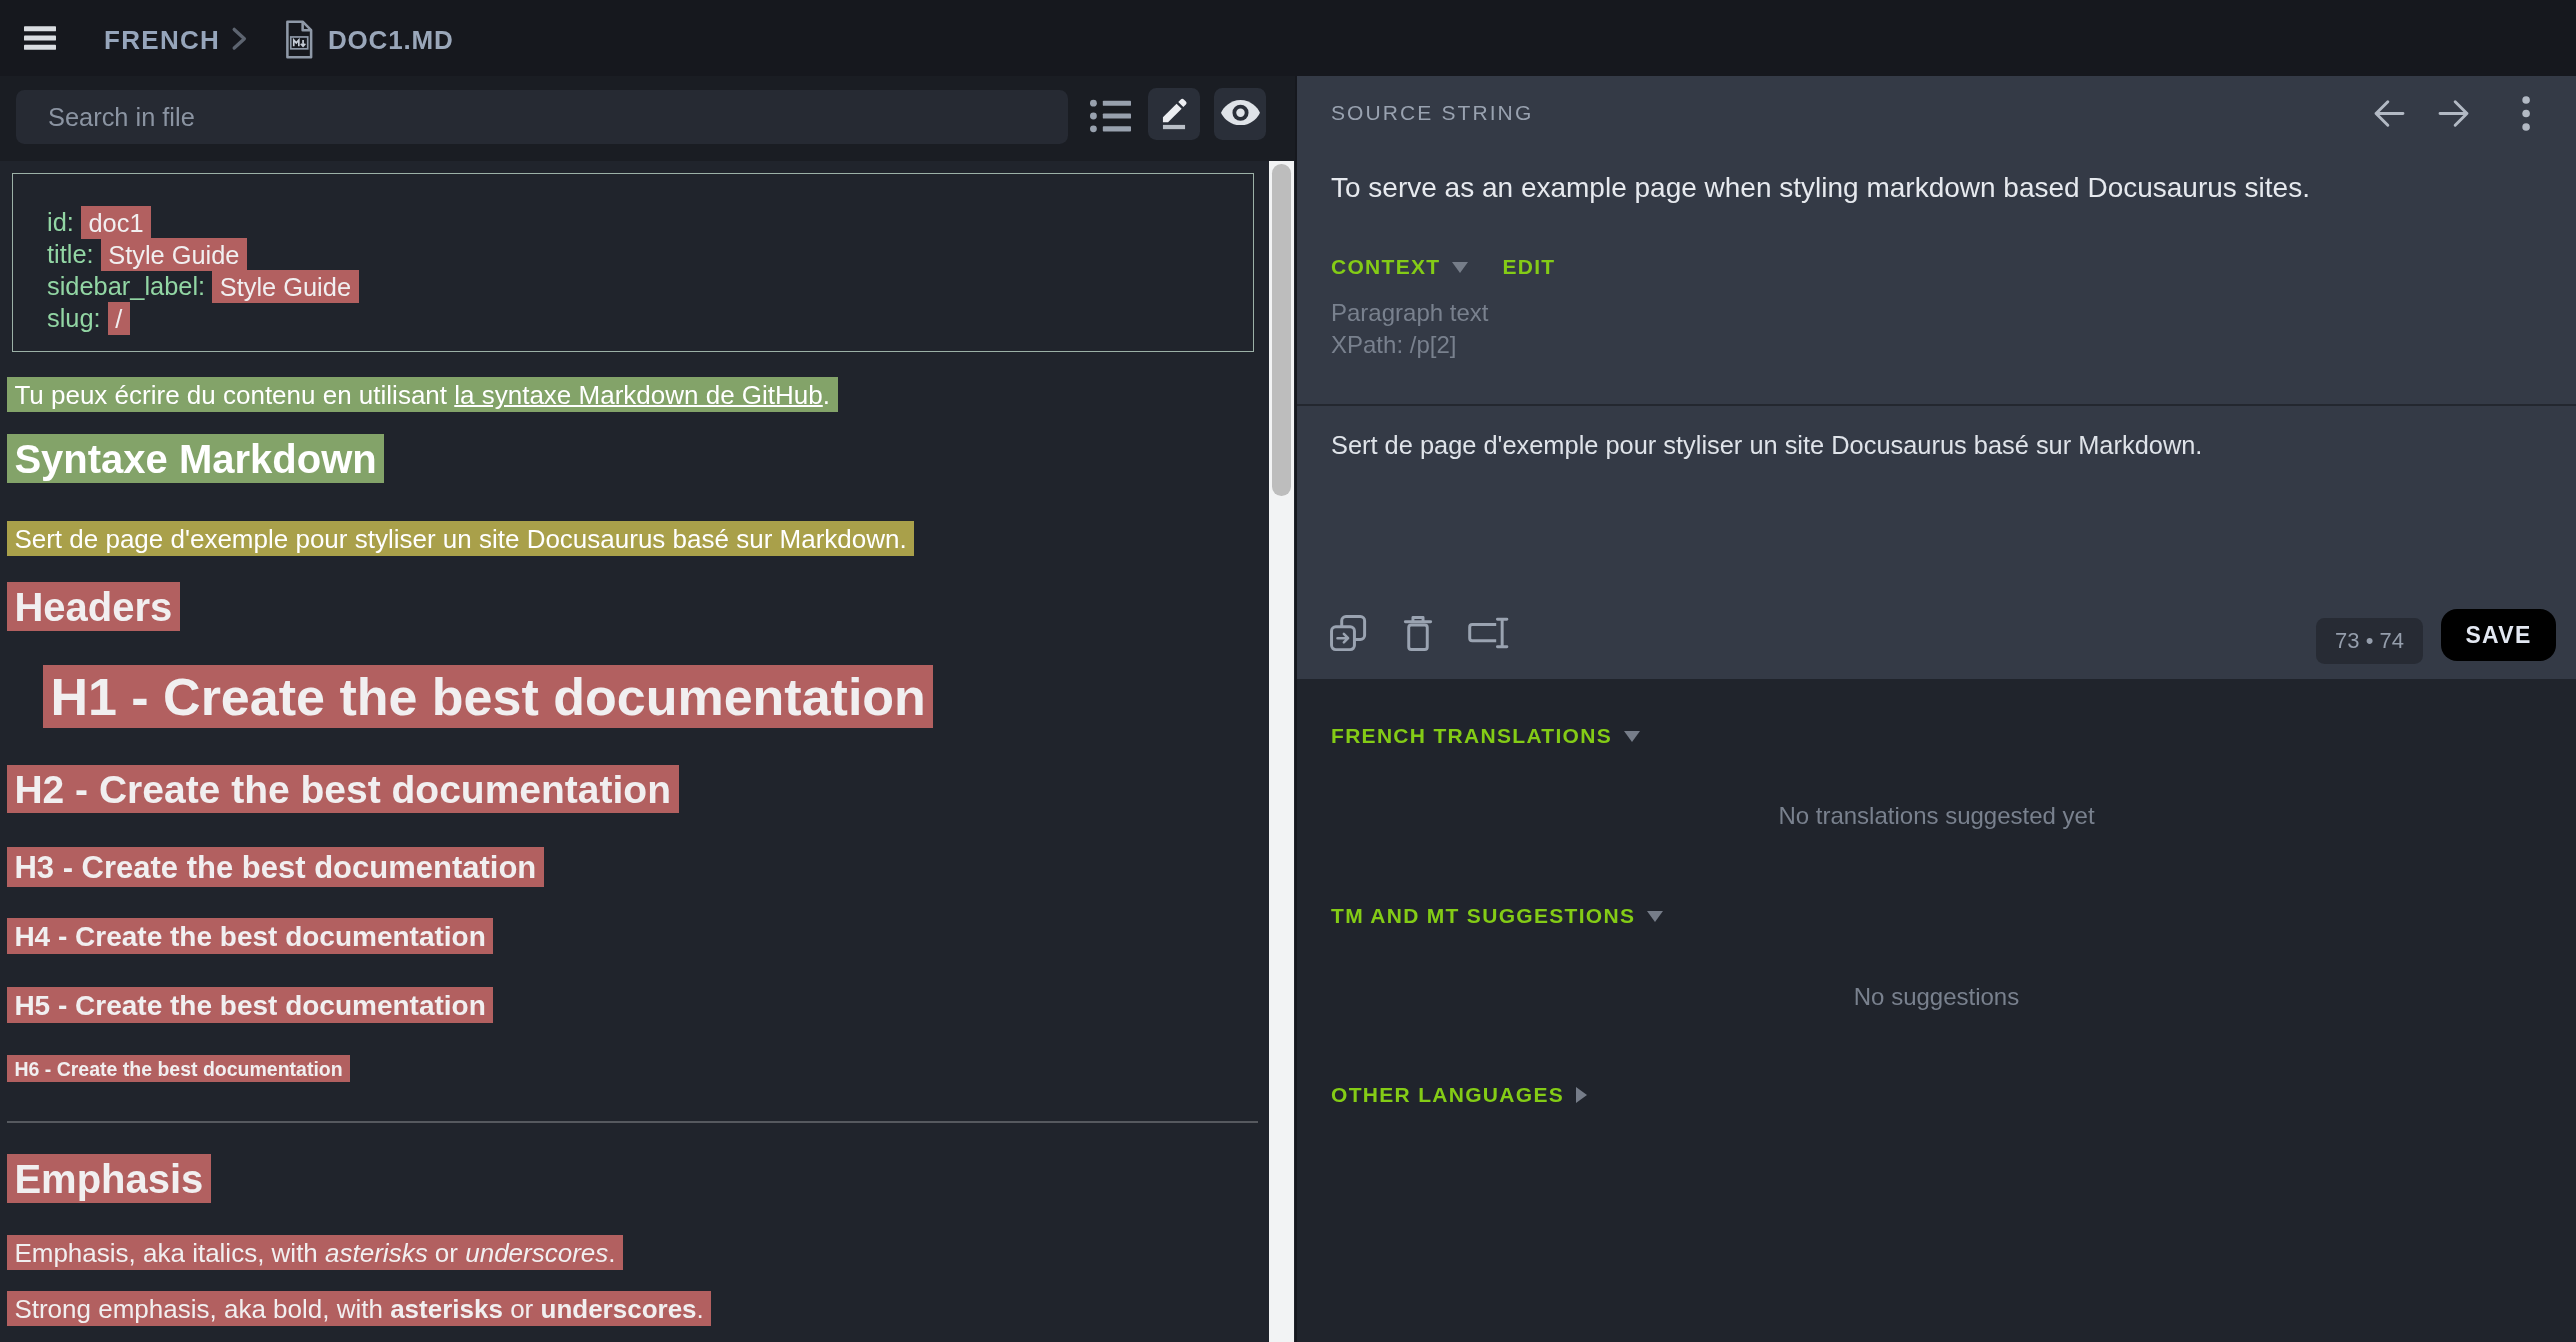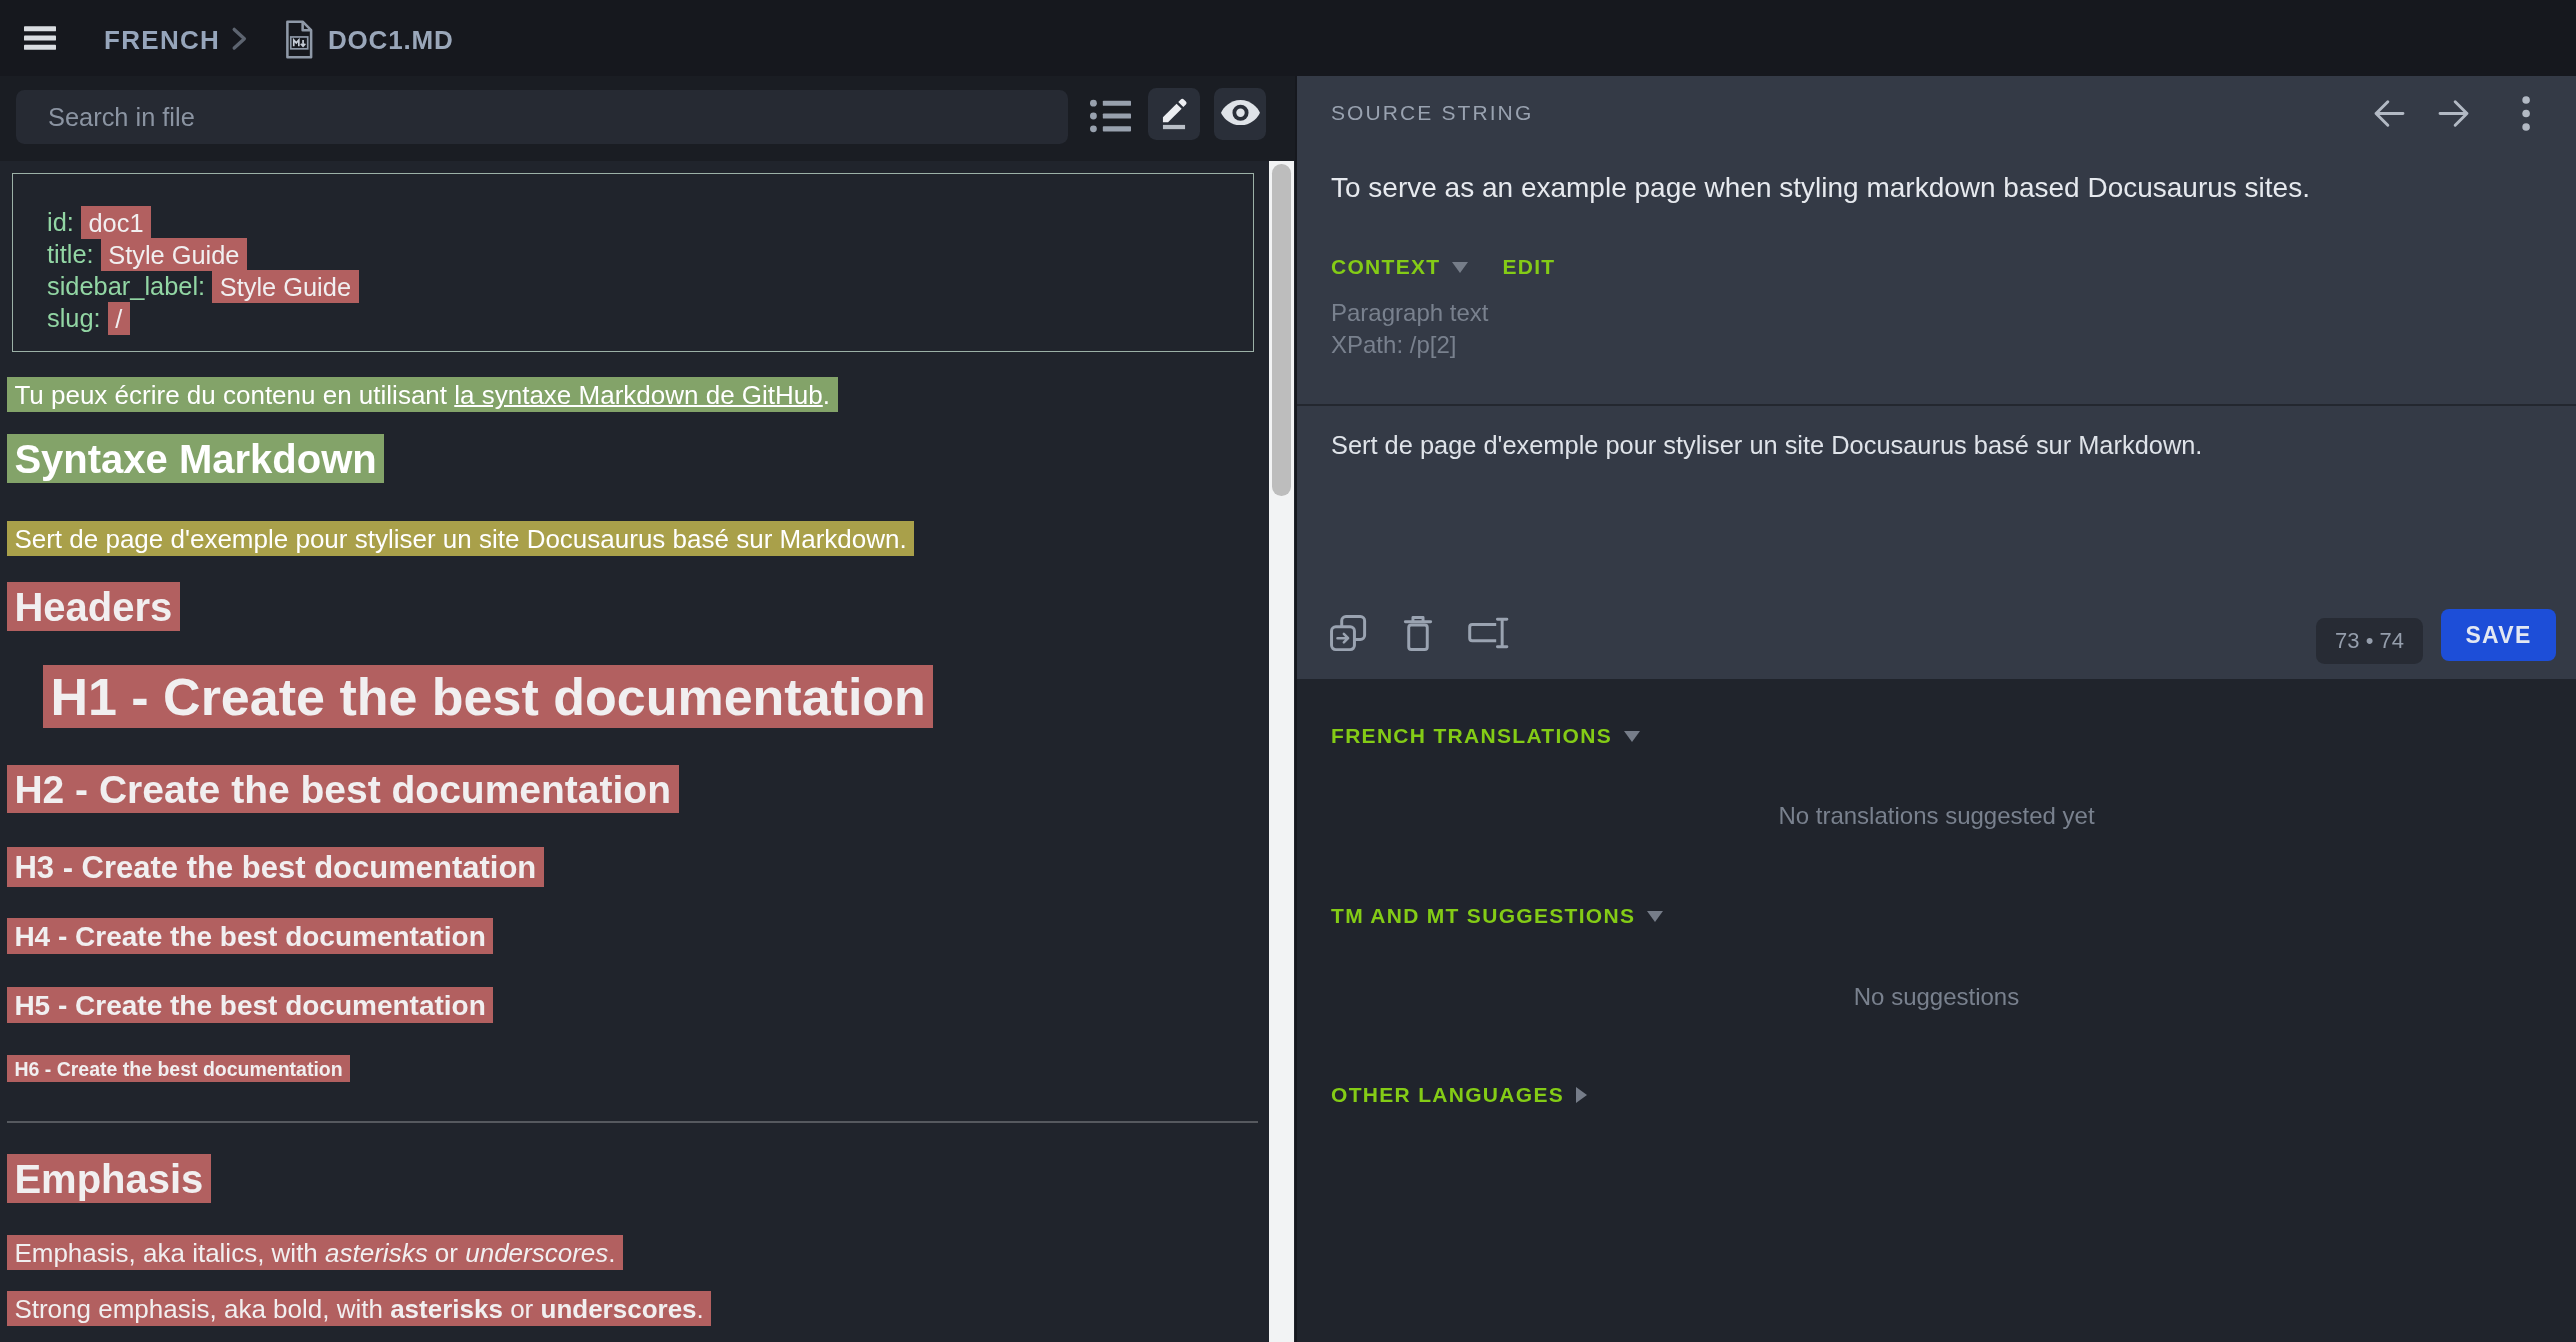--- a/index.html
+++ b/index.html
@@ -76,22 +76,22 @@
                border-left:11px solid #767d89; margin-left:12px; }
   .ctx-edit { margin-left:34px; }
   .ctx-type  { position:absolute; left:34px; top:223px; font-size:24px; color:#79818e; }
   .ctx-xpath { position:absolute; left:34px; top:255px; font-size:24px; color:#79818e; }
   .card-divider { position:absolute; left:0; top:328px; width:100%; height:1.7px; background:#23272f; }
   .trans-text { position:absolute; left:34px; top:355px; font-size:25.4px; color:#dfe3e9; min-width:1016px; min-height:152px; outline:none; }
   .tools-row { position:absolute; left:30.5px; top:538px; display:flex; gap:29px; }
   .tools-row .tbtn { width:41px; height:41px; cursor:pointer; display:flex; align-items:center; justify-content:center; }
   .char-badge { position:absolute; left:1019px; top:542px; width:107px; height:46px; background:#272b34;
                 border-radius:8.5px; color:#959eac; font-size:22px; display:flex; align-items:center; justify-content:center; }
-  .save-btn { position:absolute; left:1144px; top:533px; width:115px; height:52px; background:#1d4ed8;
-              border:none; border-radius:8px; color:#e3e8f2; font-size:23px; font-weight:bold;
+  .save-btn { position:absolute; left:1144px; top:533px; width:115px; height:52px; background:#000000;
+              border:none; border-radius:16px; color:#e3e8f2; font-size:23px; font-weight:bold;
               letter-spacing:1.3px; cursor:pointer; font-family:"Liberation Sans",sans-serif; }
   .sec-head { position:absolute; left:34px; display:flex; align-items:center; cursor:pointer; }
   .sec-french { top:648px; }
   .sec-tm     { top:828px; }
   .sec-other  { top:1007px; }
   .empty-text { position:absolute; left:0; width:100%; text-align:center; font-size:24px; color:#79818e; }
   .empty-1 { top:726px; }
   .empty-2 { top:907px; }
 </style>
 </head>

